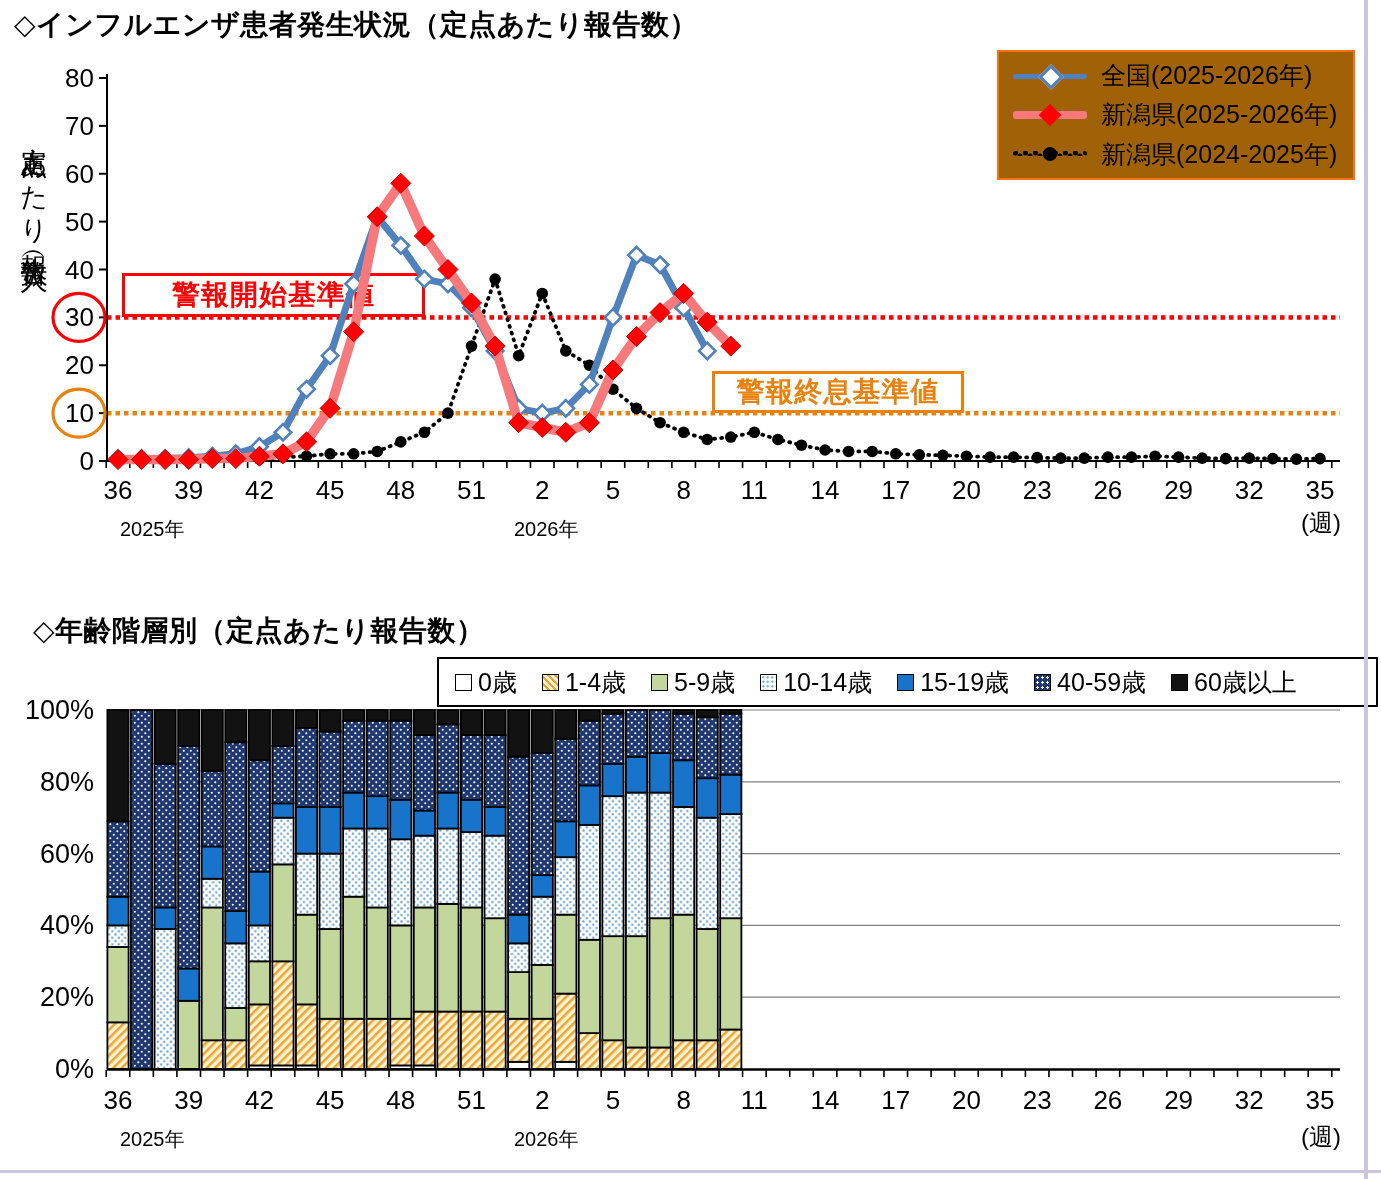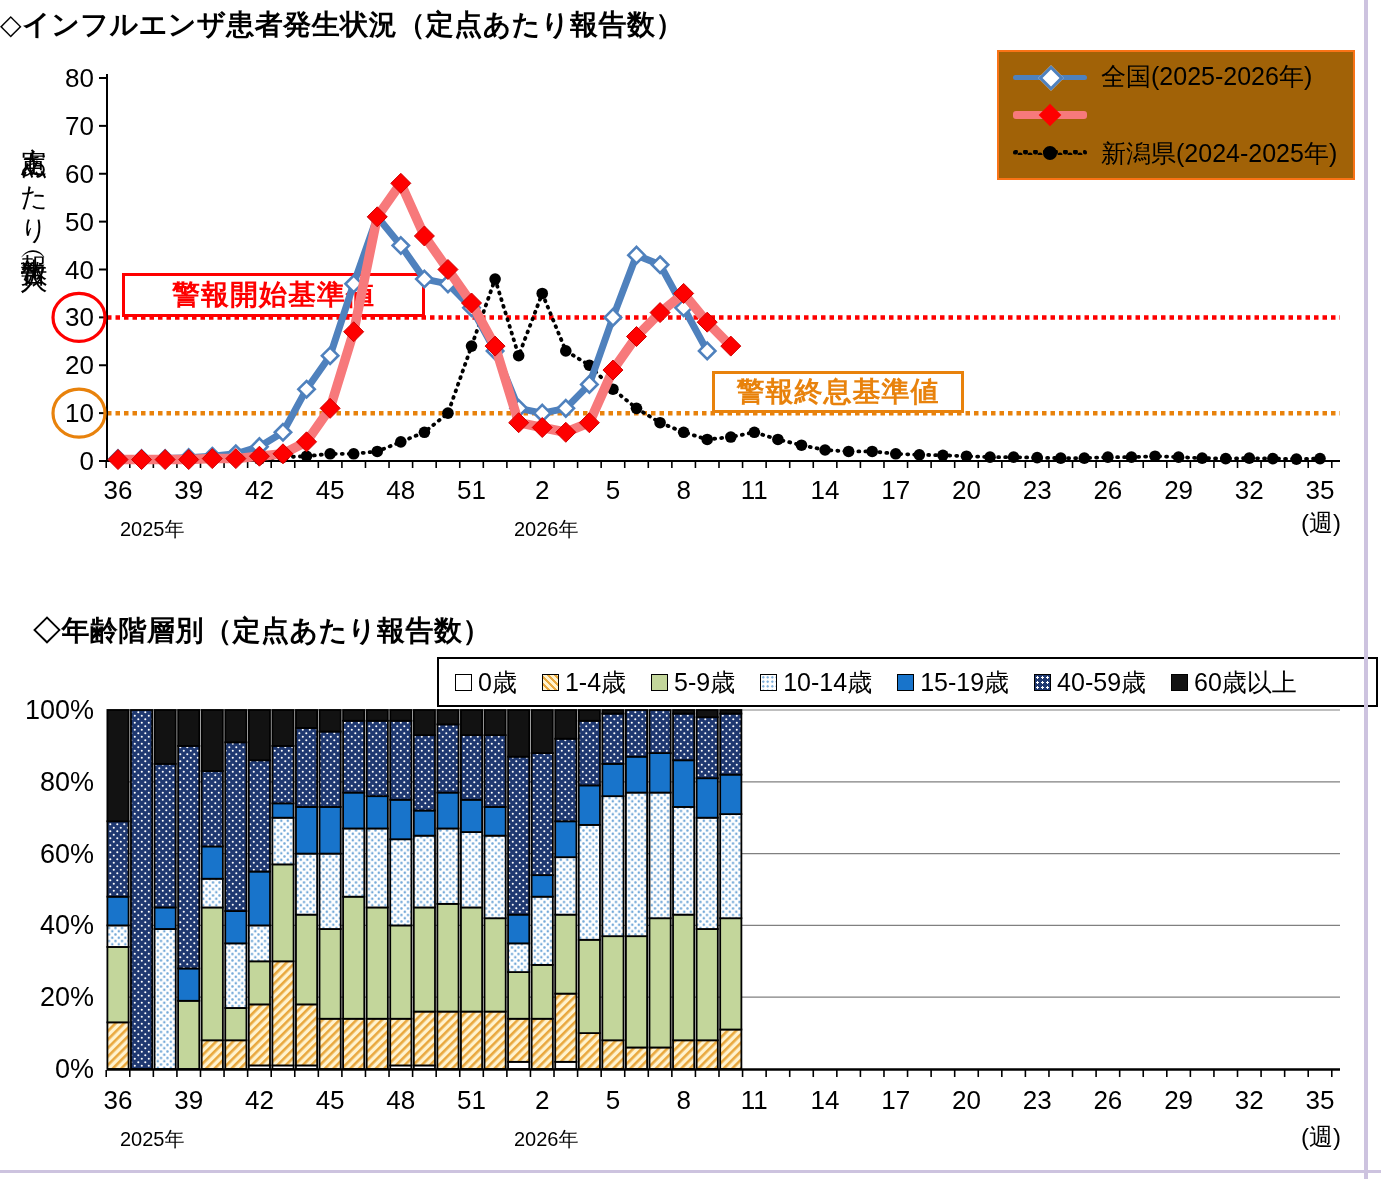--- a/index.html
+++ b/index.html
@@ -5,22 +5,22 @@
   html,body{margin:0;padding:0;}
   body{
     width:1381px;height:1179px;position:relative;overflow:hidden;background:#FFFFFF;
     font-family:"Liberation Sans","DejaVu Sans",sans-serif;color:#000;
   }
   #chart-canvas{position:absolute;left:0;top:0;z-index:1;pointer-events:none;
     font-family:"Liberation Sans","DejaVu Sans",sans-serif;}
   .overlay{position:absolute;z-index:2;}
   .under{position:absolute;z-index:0;}
   h1.chart-title,h2.chart-title{margin:0;font-weight:bold;font-size:28px;letter-spacing:0.5px;}
-  #title-top{left:0;top:6px;}
-  #title-bottom{left:33px;top:612px;font-family:Liberation Serif, serif;}
+  #title-top{left:14px;top:6px;}
+  #title-bottom{left:33px;top:612px;}
   #ylabel-top{left:16px;top:126px;writing-mode:vertical-rl;font-size:27px;letter-spacing:3px;}
   
   #legend-top{left:997px;top:50px;width:358px;height:130px;border:2px solid #f97316;background:#a16207;
     display:flex;flex-direction:column;justify-content:space-around;padding:4px 0 4px 14px;box-sizing:border-box;}
   .lg-row{display:flex;align-items:center;gap:14px;font-size:25px;}
   .lg-sample{position:relative;width:74px;height:26px;flex:0 0 74px;}
   .lg-line{position:absolute;left:0;right:0;border-radius:3px;}
   .lg-diamond{position:absolute;transform:rotate(45deg);}
   #s-blue .lg-line{top:11px;height:5px;background:#4F81BD;}
   #s-blue .lg-diamond{left:29px;top:5px;width:12px;height:12px;background:#fff;border:3px solid #4F81BD;}
@@ -541,20 +541,21 @@
       <span class="lg-line"></span>
         <span class="lg-diamond"></span>
     </span>
     <span>全国(2025-2026年)</span>
   </div>
   <div class="lg-row">
     <span class="lg-sample" id="s-red">
       <span class="lg-line"></span>
         <span class="lg-diamond"></span>
     </span>
+    <span>新潟県(2025-2026年)</span>
   </div>
   <div class="lg-row">
     <span class="lg-sample" id="s-dot">
       <span class="lg-line"></span>
         <span class="lg-circle"></span>
     </span>
     <span>新潟県(2024-2025年)</span>
   </div>
 </div>
 

